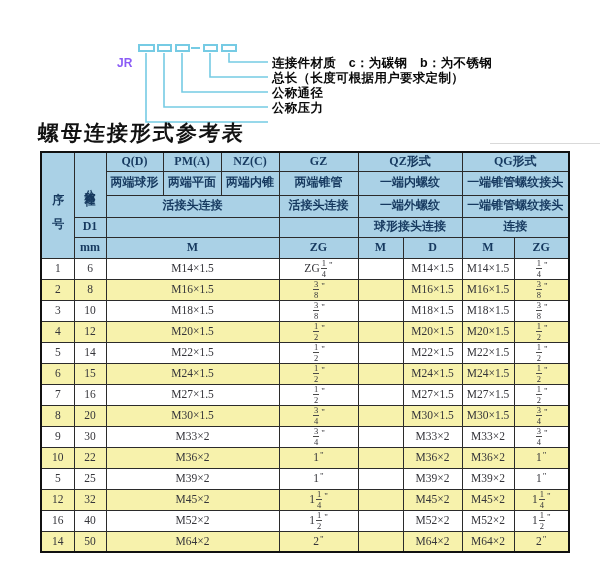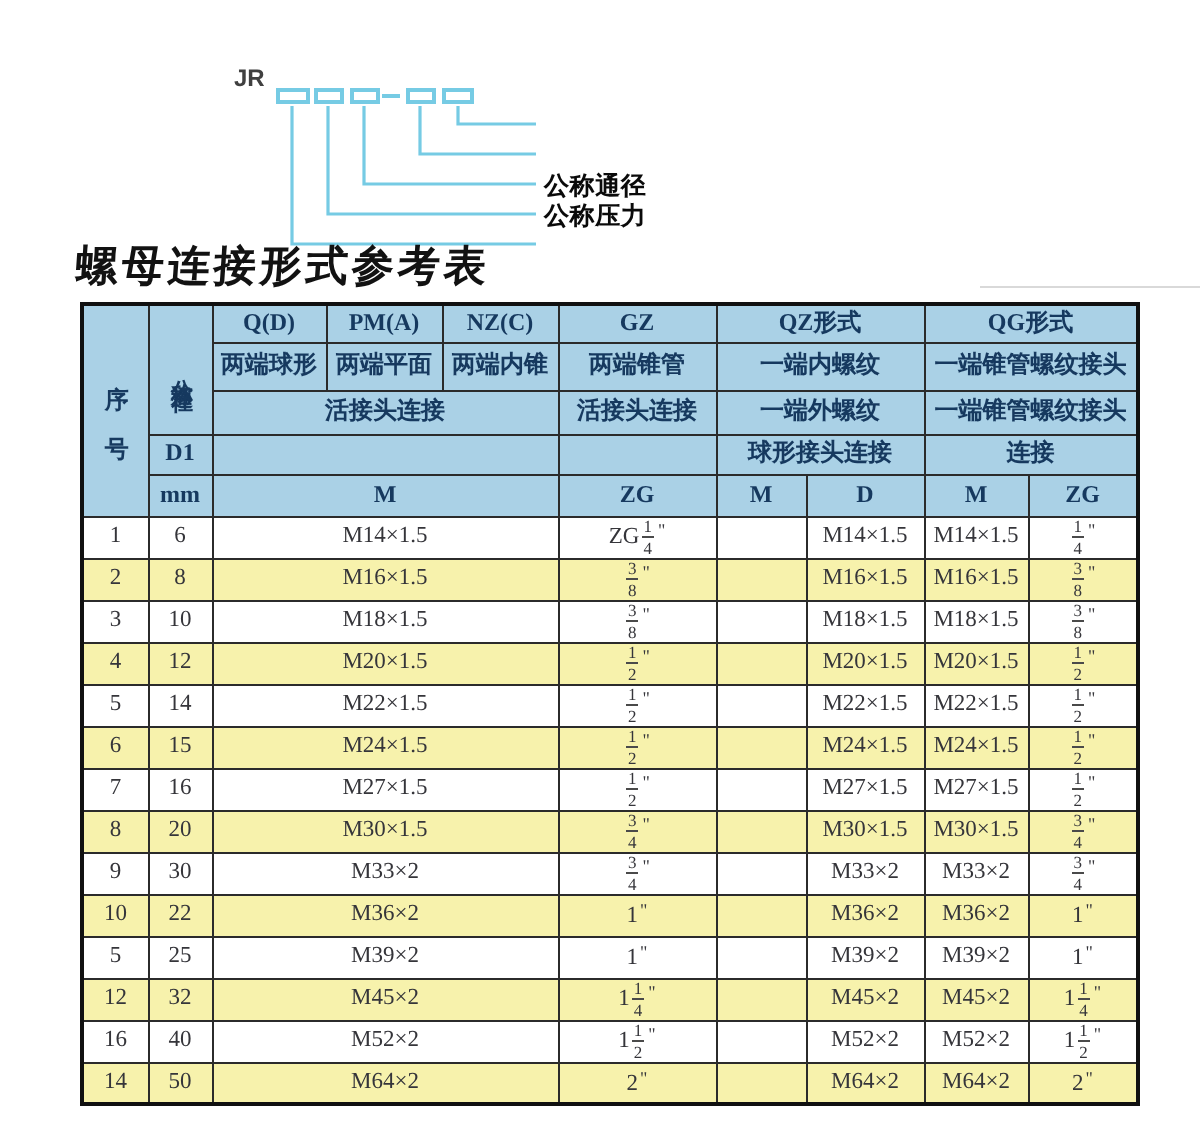--- a/index.html
+++ b/index.html
@@ -14,21 +14,21 @@
   }
   *{margin:0;padding:0;box-sizing:border-box;}
   html,body{width:600px;height:567px;background:#ffffff;overflow:hidden;
     font-family:"Liberation Sans","DejaVu Sans",sans-serif;}
   .page{position:relative;width:600px;height:567px;background:#fff;}
 
   
   .diagram-title{position:absolute;left:113px;top:21px;font-size:13px;font-weight:700;color:#000;
     letter-spacing:.5px;white-space:nowrap;}
   .diagram-title .star{color:var(--c-star);font-size:12px;margin-right:2px;}
-  .jr-prefix{position:absolute;left:117px;top:32px;font-size:12px;font-weight:700;color:#404040;
+  .jr-prefix{position:absolute;left:117px;top:56px;font-size:12px;font-weight:700;color:#8b5cf6;
     font-family:"Liberation Sans","DejaVu Sans",sans-serif;}
   .code-box{position:absolute;top:44px;height:8px;border:2px solid var(--c-accent);background:#fff;}
   .code-dash{position:absolute;top:47px;height:2px;background:var(--c-accent);}
   .diag-svg{position:absolute;left:0;top:0;width:600px;height:140px;}
   .connector{fill:none;stroke:var(--c-accent);stroke-width:1.6;}
   .diag-label{position:absolute;left:272px;font-size:12.5px;font-weight:700;color:#0a0a0a;
     white-space:nowrap;letter-spacing:.3px;}
 
   
   .section-title{position:absolute;left:38px;top:119px;font-size:21px;font-weight:700;color:#121212;
@@ -76,20 +76,22 @@
   <div class="code-box" style="left:221px;width:16px;"></div>
 
   <svg class="diag-svg" viewBox="0 0 600 140">
     <polyline class="connector" points="229,53 229,62 268,62"></polyline>
     <polyline class="connector" points="210,53 210,77 268,77"></polyline>
     <polyline class="connector" points="182,53 182,92 268,92"></polyline>
     <polyline class="connector" points="164,53 164,107 268,107"></polyline>
     <polyline class="connector" points="146,53 146,122 268,122"></polyline>
   </svg>
 
+  <div class="diag-label" style="top:55px;">连接件材质　c：为碳钢　b：为不锈钢</div>
+  <div class="diag-label" style="top:70px;">总长（长度可根据用户要求定制）</div>
   <div class="diag-label" style="top:85px;">公称通径</div>
   <div class="diag-label" style="top:100px;">公称压力</div>
 
   <div class="section-title">螺母连接形式参考表</div>
 
   <div class="hairline"></div>
 
   <div class="table-wrap">
     <table>
       <colgroup>

